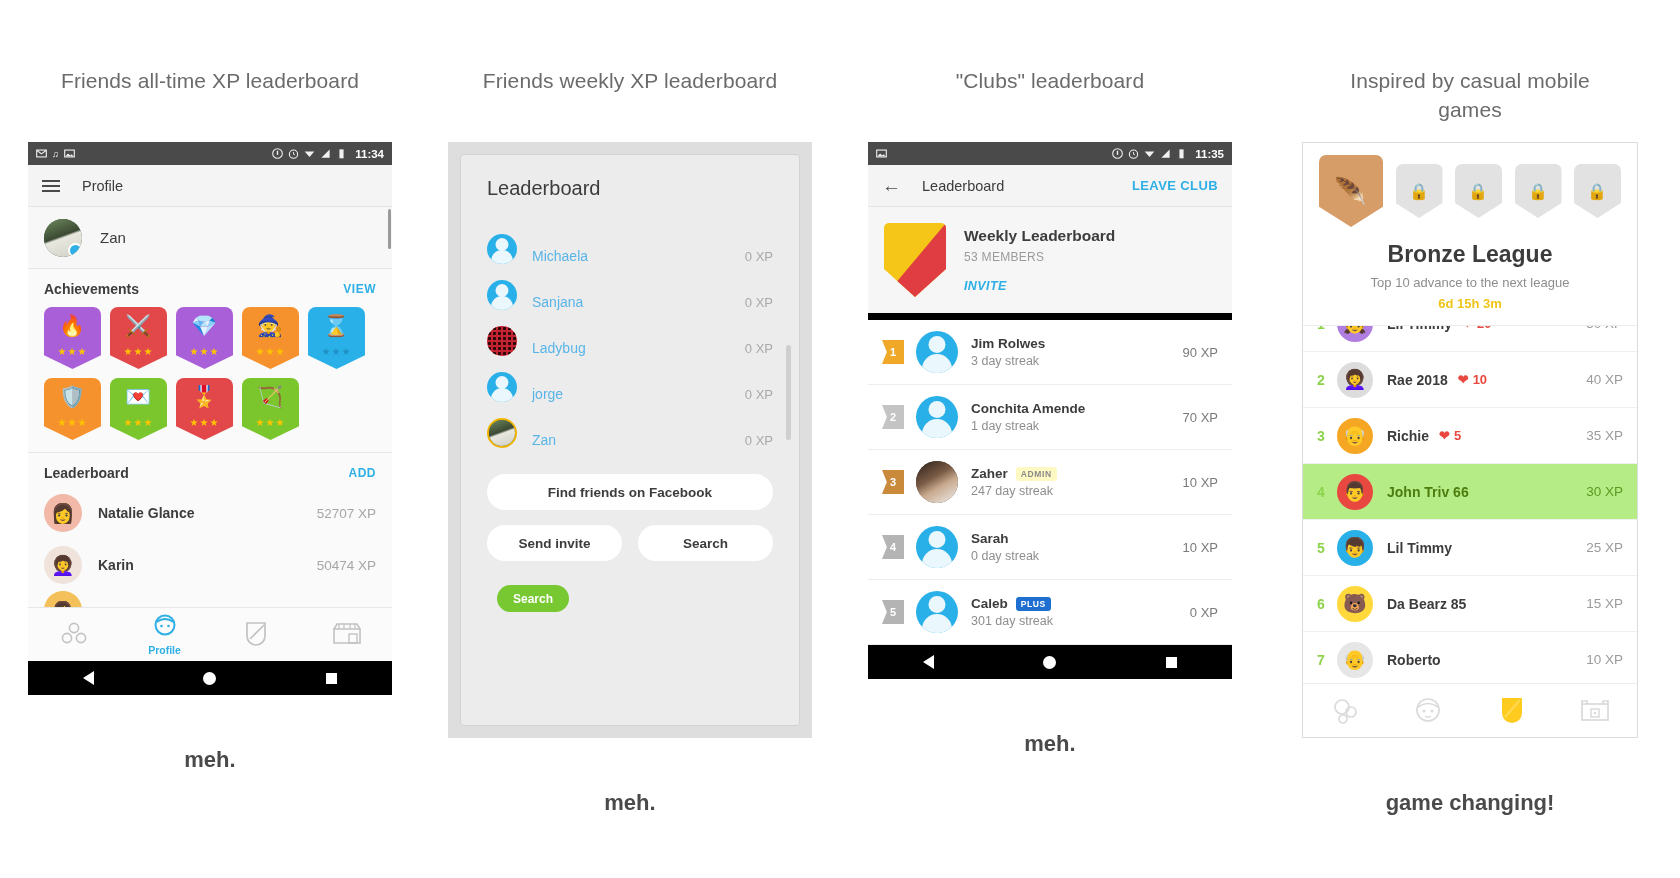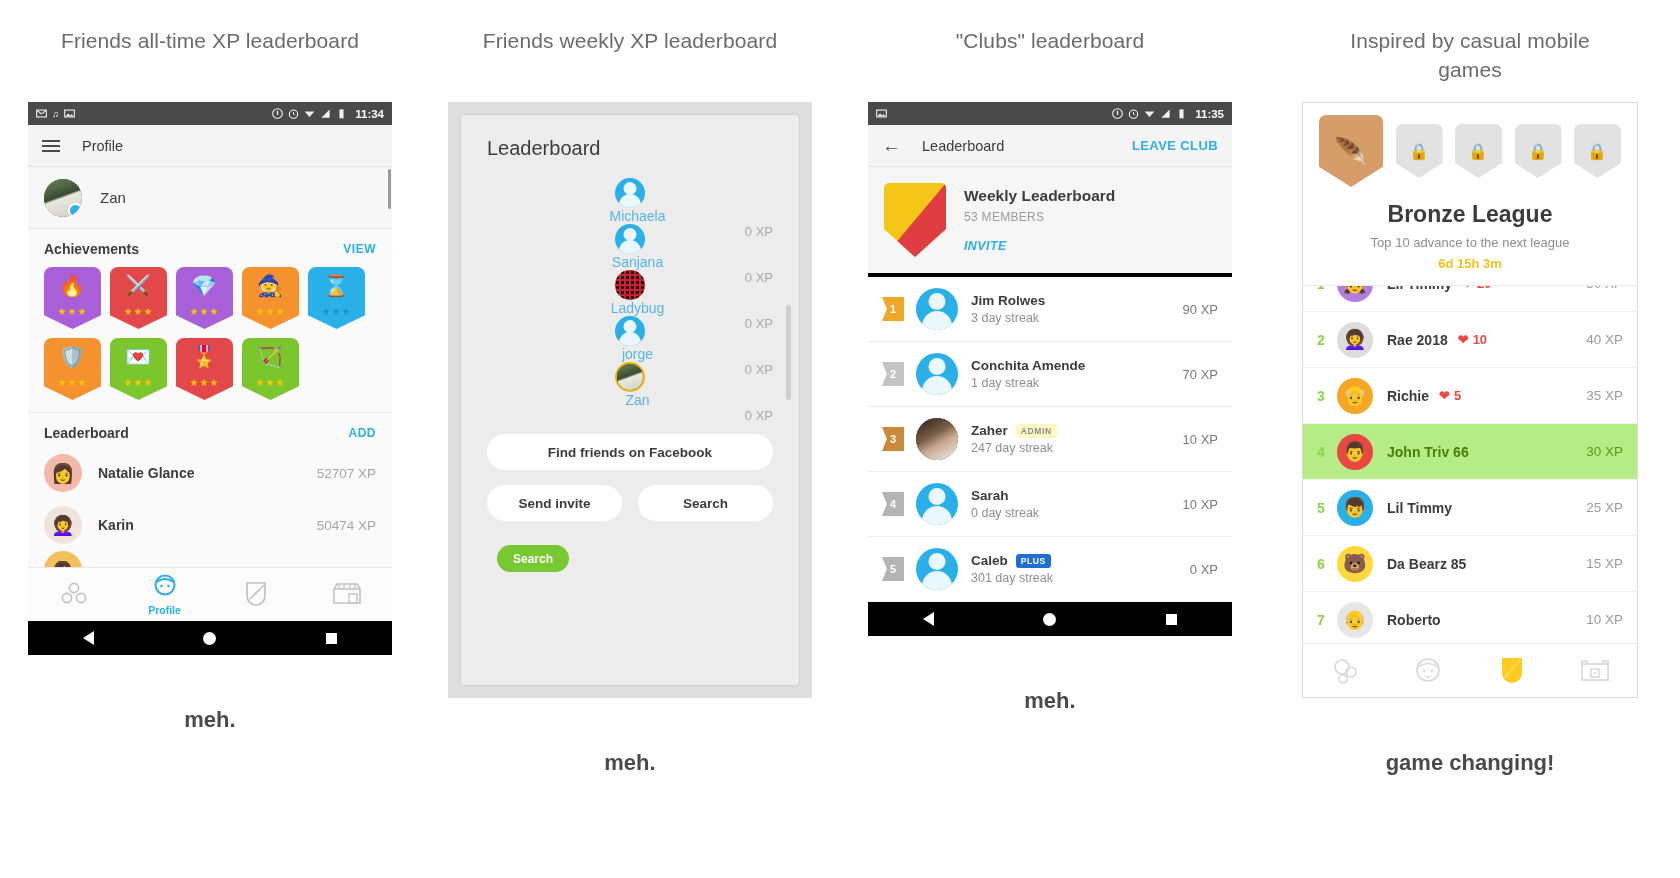--- a/index.html
+++ b/index.html
@@ -2,21 +2,21 @@
 <html><head>
 <meta charset="utf-8">
 <style>
   * { box-sizing: border-box; margin: 0; padding: 0; }
   html, body {
     width: 1680px; height: 878px;
     background: #ffffff;
     font-family: "Liberation Sans", sans-serif;
     overflow: hidden;
   }
-  .board { display: flex; width: 1680px; height: 776px; }
+  .board { display: flex; width: 1680px; height: 776px; margin-top: 40px; }
   .col {
     flex: 1 1 0;
     display: flex; flex-direction: column; align-items: center;
     padding-top: 26px;
   }
   .col-title {
     font-size: 21px; line-height: 29px; color: #6b6b6b;
     text-align: center; font-weight: 400; letter-spacing: .1px;
     width: 300px; height: 62px;
   }
@@ -89,35 +89,35 @@
   .scroll-track { position: absolute; right: 1px; width: 3px; background: #9a9a9a; border-radius: 2px; }
 
   
   .p2-shell { background: #dedede; padding: 12px; height: 596px; }
   .p2-card { background: #ececec; border: 1px solid #d2d2d2; border-radius: 4px; height: 100%;
              padding: 22px 26px 0; position: relative; }
   .p2-title { font-size: 20px; color: #3c3c3c; font-weight: 500; margin-bottom: 18px; }
   .p2-tabs { display: flex; gap: 24px; border-bottom: 1px solid #d6d6d6; }
   .p2-tab { padding-bottom: 9px; font-size: 13.5px; color: #8d8d8d; }
   .p2-tab.active { color: #2eafe6; font-weight: bold; border-bottom: 3px solid #2eafe6; }
-  .p2-row { display: flex; align-items: center; height: 46px; flex-direction: column; }
+  .p2-row { display: flex; align-items: flex-end; height: 46px; }
   .p2-name { margin-left: 15px; font-size: 14px; color: #59b5e8; }
   .p2-xp { margin-left: auto; font-size: 13px; color: #a9a9a9; }
   .pill-btn { background: #fff; border-radius: 22px; height: 36px; display: flex;
               align-items: center; justify-content: center; font-size: 13.5px;
               color: #3c3c3c; font-weight: 600; }
   .p2-input { background: #fff; border-radius: 4px; height: 32px; flex: 1;
               display: flex; align-items: center; padding: 0 12px; font-size: 13px; color: #b0b0b0; }
   .p2-search-btn { background: #78c832; color: #fff; font-size: 12px; font-weight: bold;
                    border-radius: 16px; height: 27px; padding: 0 16px; display: flex;
                    align-items: center; margin-left: 10px; }
   .p2-scroll { position: absolute; right: 8px; width: 5px; background: #cfcfcf; border-radius: 3px; }
 
   
-  .p3-club { display: flex; padding: 16px; background: #f6f6f6; border-bottom: 4px solid #000000; }
+  .p3-club { display: flex; padding: 16px; background: #f6f6f6; border-bottom: 7px solid #000000; }
   .shield { width: 62px; height: 74px; flex: none; position: relative; overflow: hidden;
             border-radius: 5px 5px 0 0;
             clip-path: polygon(0 0,100% 0,100% 62%,50% 100%,0 62%); }
   .shield .half-a { position: absolute; inset: 0; background: #f5c518; }
   .shield .half-b { position: absolute; inset: 0; background: #df3d41;
                     clip-path: polygon(100% 0,100% 100%,0 100%); }
   .p3-club-info { margin-left: 18px; padding-top: 4px; }
   .p3-club-title { font-size: 15.5px; color: #3c3c3c; font-weight: bold; }
   .p3-club-members { font-size: 12px; color: #9b9b9b; margin-top: 5px; letter-spacing: .3px; }
   .p3-club-invite { font-size: 12.5px; color: #2eafe6; font-weight: bold; margin-top: 15px; letter-spacing: .4px; font-style: italic; }

